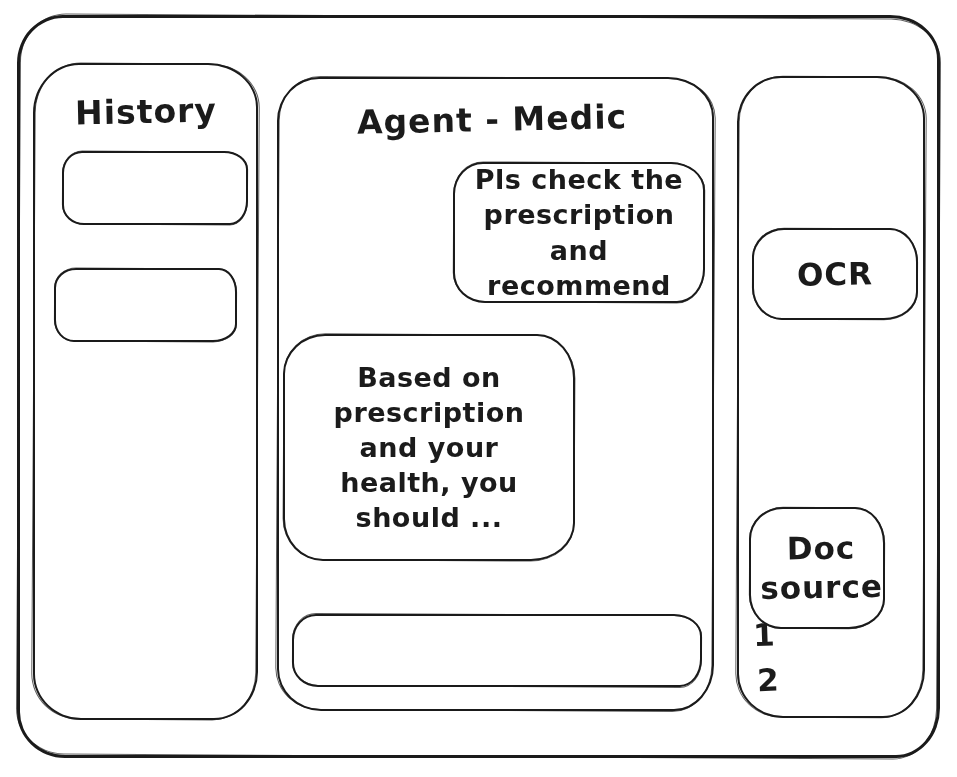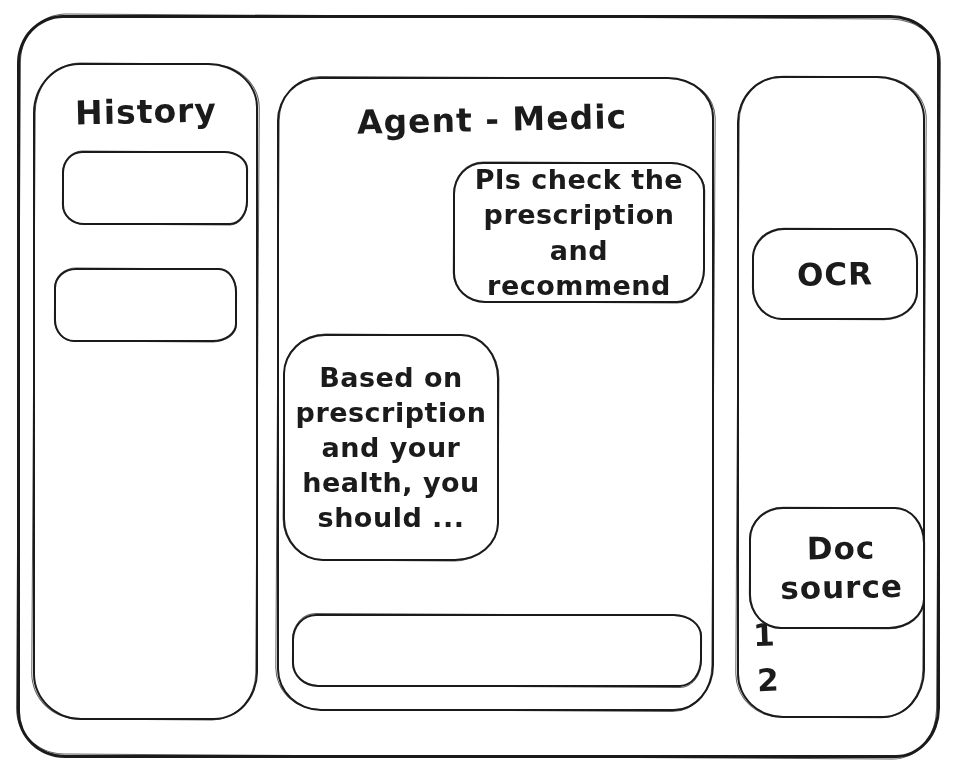--- a/index.html
+++ b/index.html
@@ -103,41 +103,41 @@
   <div class="sketch" style="left:277px;top:77px;width:437px;height:634px;border-radius:42px 46px 40px 44px / 44px 40px 46px 42px;"></div>
 
   <div class="abs hand panel-title" style="left:327px;top:100px;width:330px;">Agent - Medic</div>
 
   <div class="sketch center" style="left:453px;top:162px;width:252px;height:141px;border-radius:30px 34px 28px 32px / 32px 28px 34px 30px;">
     <span class="hand bubble-text prewrap">Pls check the
 prescription
 and recommend</span>
   </div>
 
-  <div class="sketch center" style="left:283px;top:334px;width:216px;height:227px;border-radius:42px 38px 44px 40px / 40px 44px 38px 42px;">
+  <div class="sketch center" style="left:283px;top:334px;width:292px;height:227px;border-radius:42px 38px 44px 40px / 40px 44px 38px 42px;">
     <span class="hand bubble-text prewrap">Based on
 prescription
 and your
 health, you
 should ...</span>
   </div>
 
   <div class="sketch" style="left:292px;top:614px;width:410px;height:73px;border-radius:24px 28px 22px 26px / 26px 22px 28px 24px;">
     <input class="bare-input" type="text" value="" style="">
   </div>
 
   <div class="sketch" style="left:737px;top:76px;width:188px;height:642px;border-radius:44px 48px 42px 46px / 46px 42px 48px 44px;"></div>
 
 
   <div class="sketch center" style="left:752px;top:228px;width:166px;height:92px;border-radius:32px 28px 34px 30px / 30px 34px 28px 32px;">
     <span class="hand btn-label">OCR</span>
   </div>
 
 
-  <div class="sketch center" style="left:749px;top:507px;width:176px;height:122px;border-radius:34px 30px 36px 32px / 32px 36px 30px 34px;padding-left:8px;">
+  <div class="sketch center" style="left:749px;top:507px;width:136px;height:122px;border-radius:34px 30px 36px 32px / 32px 36px 30px 34px;padding-left:8px;">
     <span class="hand btn-label prewrap">Doc
 source</span>
   </div>
 
   <div class="abs hand doc-num" style="left:753px;top:617px;">1</div>
 
   <div class="abs hand doc-num" style="left:757px;top:662px;">2</div>
 
 </div>
 

